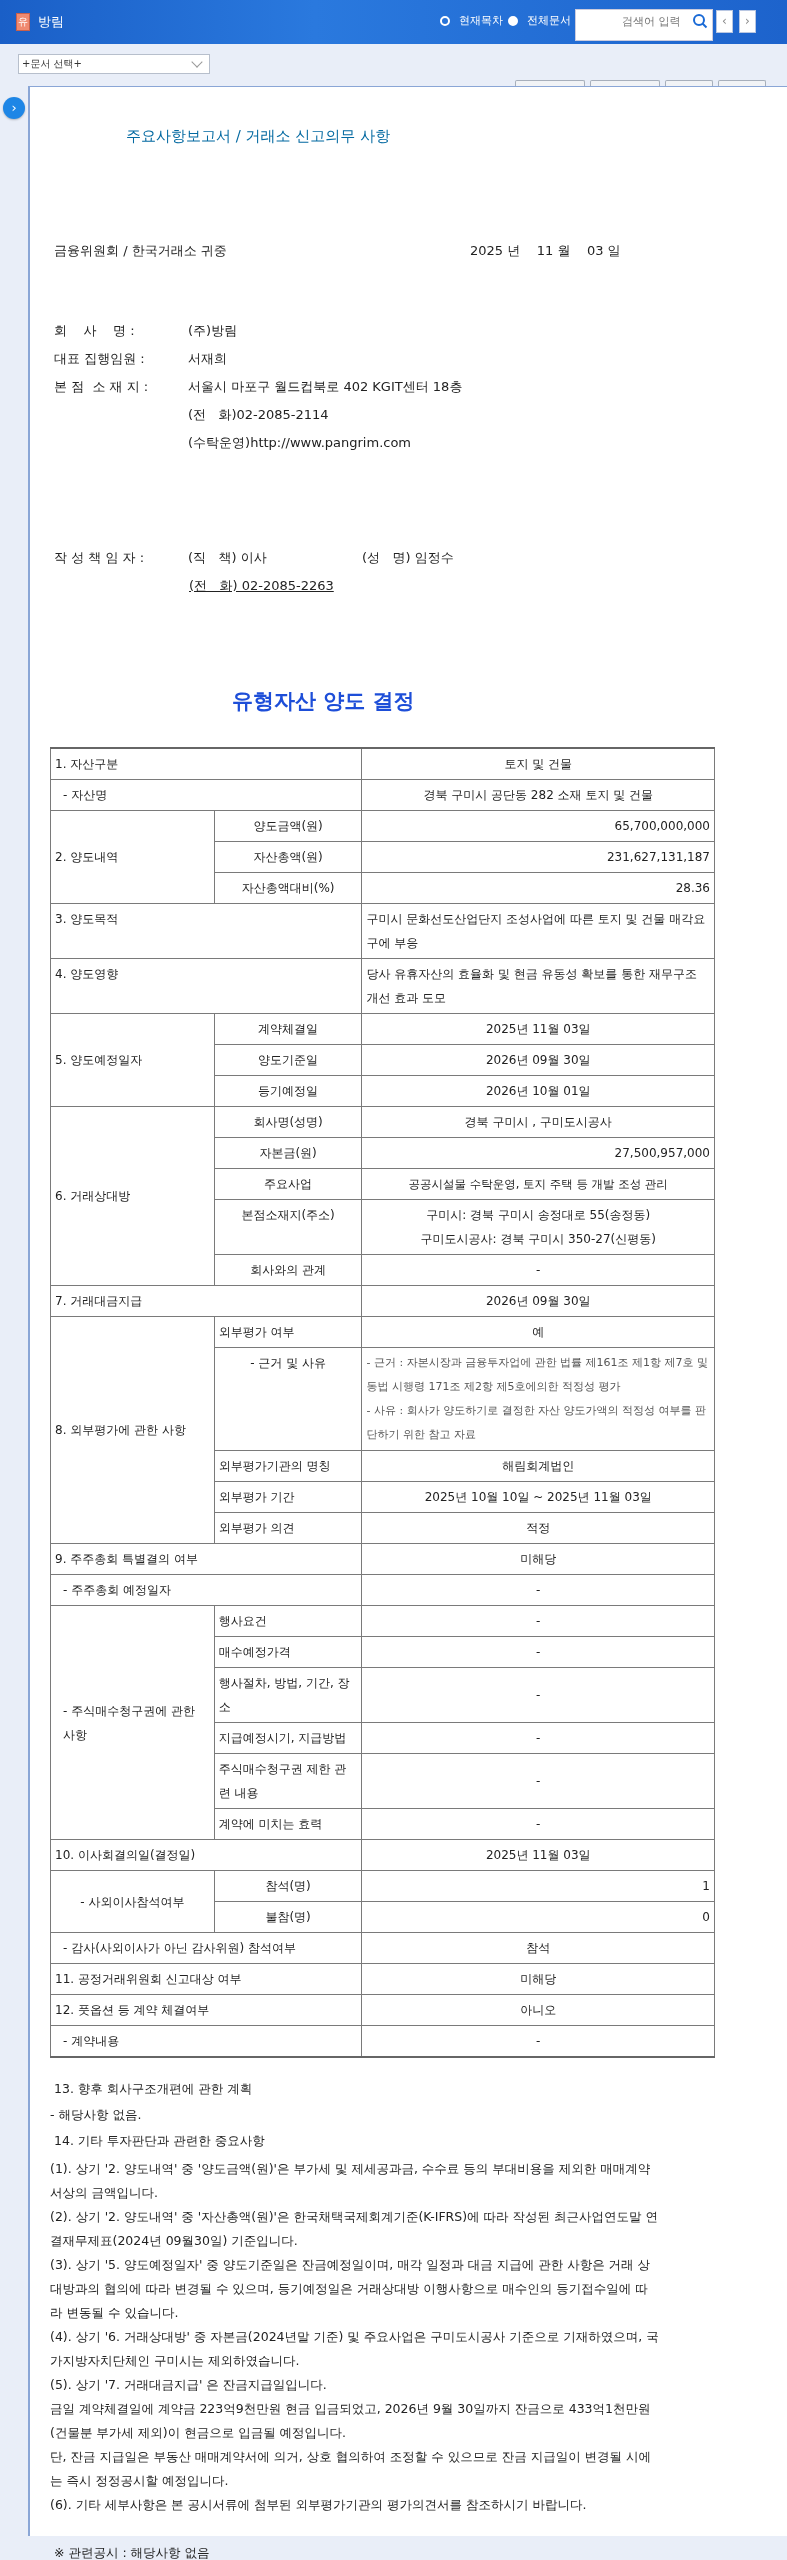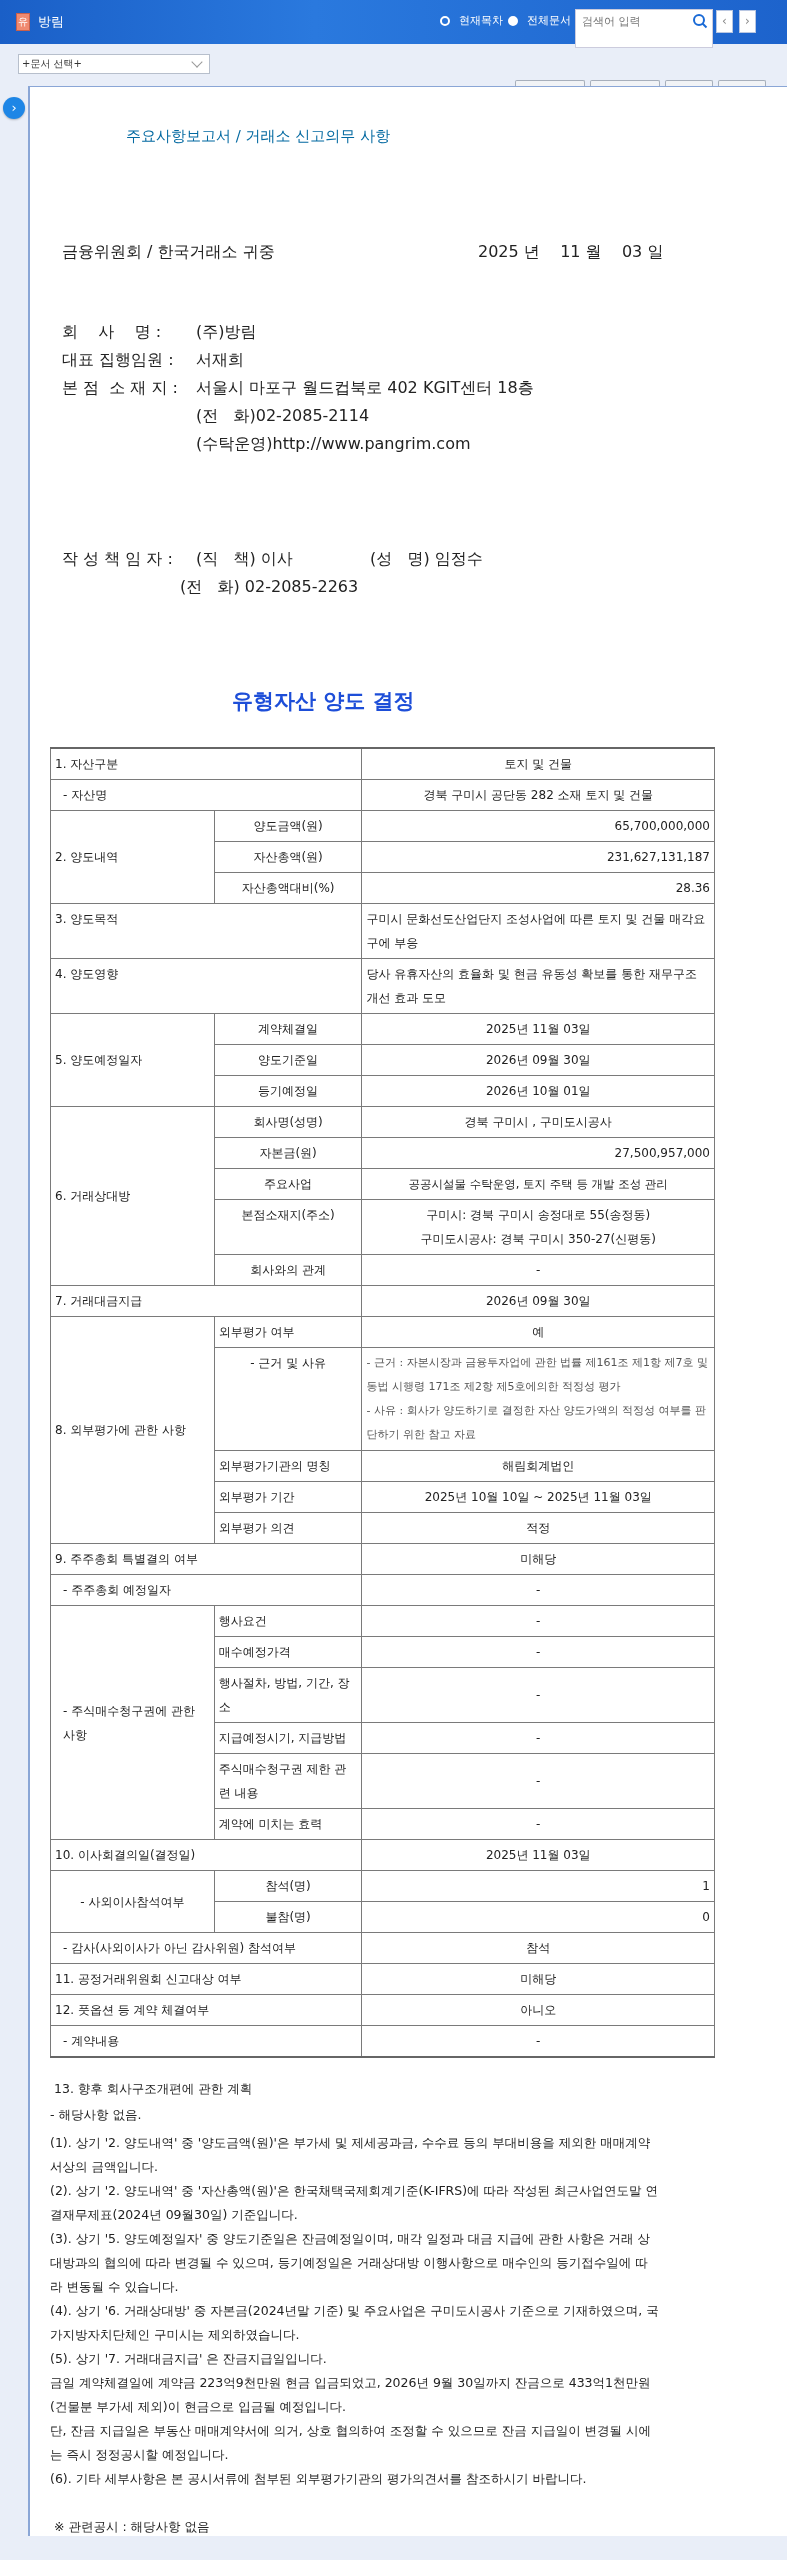--- a/index.html
+++ b/index.html
@@ -5,32 +5,32 @@
   * { box-sizing: border-box; margin: 0; padding: 0; }
   html, body { width: 787px; height: 2560px; overflow: hidden; background: #e9eef8; font-family: "DejaVu Sans", "Liberation Sans", sans-serif; color: #222; }
   .topbar { position: absolute; left: 0; top: 0; width: 787px; height: 44px;
     background: linear-gradient(90deg, #1a5fc7 0%, #2a79de 40%, #1d63cc 100%); }
   .brand { position: absolute; left: 16px; top: 13px; display: flex; align-items: center; gap: 8px; }
   .brand-badge { width: 14px; height: 18px; background: #f08a70; border: 1px solid #c8604c; color: #fff; font-size: 10px; line-height: 16px; text-align: center; }
   .brand-name { color: #fff; font-size: 13px; }
   .scope { position: absolute; top: 13px; display: flex; align-items: center; gap: 9px; color: #fff; font-size: 11px; }
   .radio { width: 10px; height: 10px; border-radius: 50%; border: 2px solid #fff; display: inline-block; }
   .radio.filled { background: #fff; }
-  .search { position: absolute; left: 575px; top: 9px; width: 138px; height: 39px; background: #fff; border: 1px solid #ccd; }
+  .search { position: absolute; left: 575px; top: 9px; width: 138px; height: 32px; background: #fff; border: 1px solid #ccd; padding-left: 40px; }
   .search input { border: none; outline: none; width: 110px; height: 22px; padding-left: 6px; font-size: 11px; color: #555; font-family: "DejaVu Sans", sans-serif; background: transparent; }
   .search .q { position: absolute; right: 4px; top: 3px; width: 16px; height: 16px; }
   .navbtn { position: absolute; top: 10px; width: 17px; height: 23px; background: #fff; border: 1px solid #b9c7e2; color: #888; font-size: 12px; line-height: 21px; text-align: center; }
   .doc-select { position: absolute; left: 18px; top: 54px; width: 192px; height: 20px; background: #fff; border: 1px solid #b7bfcc; font-size: 10px; line-height: 18px; padding-left: 3px; color: #333; }
   .doc-select .chev { position: absolute; right: 8px; top: 3px; width: 8px; height: 8px; border-right: 1px solid #999; border-bottom: 1px solid #999; transform: rotate(45deg); }
   .tbtn { position: absolute; top: 80px; height: 8px; border: 1px solid #a7afbb; border-bottom: none; border-radius: 2px 2px 0 0; background: #f1f3f6; }
   .side-toggle { position: absolute; left: 3px; top: 97px; width: 22px; height: 22px; border-radius: 50%; background: #1e86e6; color: #fff; font-size: 13px; line-height: 22px; text-align: center; box-shadow: 0 1px 2px rgba(0,0,0,.25); }
   .page { position: absolute; left: 28px; top: 86px; width: 759px; height: 2450px; background: #fff; border-left: 2px solid #8aa6d6; border-top: 1px solid #8aa6d6; }
   .abs { position: absolute; white-space: nowrap; }
   .title-main { left: 96px; top: 40px; font-family: "DejaVu Serif", serif; color: #0369a1; font-size: 15px; }
-  .t { font-size: 16px; color: #222; margin-left: 8px; }
+  .t { font-size: 13px; color: #222; }
   .title-sub { left: 202px; top: 600px; font-family: "DejaVu Serif", serif; color: #1d4ed8; font-size: 21px; font-weight: bold; }
   table.main { position: absolute; left: 20px; top: 660px; width: 665px; border-collapse: collapse; font-size: 12px; }
   table.main td { border: 1px solid #7a7a7a; padding: 3px 4px; height: 28px; vertical-align: middle; line-height: 24px; }
   table.main tr:first-child td { border-top: 2px solid #666; }
   table.main td.c { text-align: center; }
   table.main td.r { text-align: right; }
   table.main td.ind { padding-left: 12px; }
   table.main td.gray { color: #555; font-size: 11px; line-height: 24px; }
   .col1 { width: 164px; } .col2 { width: 148px; } .col3 { width: 353px; }
   .notes { position: absolute; left: 20px; top: 1990px; width: 610px; font-size: 12.5px; line-height: 24px; }
@@ -84,21 +84,21 @@
   <div class="abs t" style="left:24px;top:263px;">대표 집행임원 :</div>
   <div class="abs t" style="left:158px;top:263px;">서재희</div>
   <div class="abs t" style="left:24px;top:291px;white-space:pre;">본 점  소 재 지 :</div>
   <div class="abs t" style="left:158px;top:291px;">서울시 마포구 월드컵북로 402 KGIT센터 18층</div>
   <div class="abs t" style="left:158px;top:319px;white-space:pre;">(전   화)02-2085-2114</div>
   <div class="abs t" style="left:158px;top:347px;">(수탁운영)http://www.pangrim.com</div>
 
   <div class="abs t" style="left:24px;top:462px;white-space:pre;">작 성 책 임 자 :</div>
   <div class="abs t" style="left:158px;top:462px;white-space:pre;">(직   책) 이사</div>
   <div class="abs t" style="left:332px;top:462px;white-space:pre;">(성   명) 임정수</div>
-  <div class="abs t" style="left:142px;top:490px;white-space:pre;">(전   화) 02-2085-2263</div>
+  <div class="abs t" style="left:159px;top:490px;white-space:pre;text-decoration:underline;">(전   화) 02-2085-2263</div>
 
   <div class="abs title-sub">유형자산 양도 결정</div>
 
   <table class="main">
     <colgroup>
         <col class="col1">
         <col class="col2">
         <col class="col3">
       </colgroup>
     <tbody>
@@ -257,20 +257,21 @@
     <tr>
       <td colspan="2" class="ind" style="border-bottom:2px solid #666;">- 계약내용</td>
       <td class="c" style="border-bottom:2px solid #666;">-</td>
     </tr>
   </tbody>
     </table>
 
   <div class="notes">
     <p style="padding-left:4px;">13. 향후 회사구조개편에 관한 계획</p>
     <p style="margin-top:2px;">- 해당사항 없음.</p>
+    <p style="padding-left:4px;margin-top:2px;">14. 기타 투자판단과 관련한 중요사항</p>
     <p style="margin-top:4px;">(1). 상기  '2. 양도내역' 중 '양도금액(원)'은 부가세 및 제세공과금, 수수료 등의 부대비용을 제외한 매매계약서상의 금액입니다.</p>
     <p>(2). 상기  '2. 양도내역' 중 '자산총액(원)'은 한국채택국제회계기준(K-IFRS)에 따라 작성된 최근사업연도말 연결재무제표(2024년 09월30일)  기준입니다.</p>
     <p>(3). 상기 '5. 양도예정일자' 중 양도기준일은 잔금예정일이며,  매각 일정과 대금 지급에 관한 사항은 거래 상대방과의 협의에 따라 변경될 수 있으며, 등기예정일은 거래상대방 이행사항으로 매수인의 등기접수일에 따라 변동될 수 있습니다.</p>
     <p>(4).  상기 '6. 거래상대방' 중 자본금(2024년말 기준) 및 주요사업은 구미도시공사 기준으로 기재하였으며, 국가지방자치단체인 구미시는 제외하였습니다.</p>
     <p>(5).  상기 '7. 거래대금지급' 은 잔금지급일입니다.</p>
     <p>금일 계약체결일에 계약금 223억9천만원 현금 입금되었고,  2026년 9월 30일까지 잔금으로 433억1천만원(건물분 부가세 제외)이 현금으로 입금될 예정입니다.</p>
     <p>단, 잔금 지급일은 부동산 매매계약서에 의거, 상호 협의하여 조정할 수 있으므로 잔금 지급일이 변경될 시에는 즉시 정정공시할 예정입니다.</p>
     <p>(6). 기타 세부사항은 본 공시서류에 첨부된 외부평가기관의 평가의견서를 참조하시기 바랍니다.</p>
     <p style="margin-top:24px;padding-left:4px;">※ 관련공시 : 해당사항 없음</p>
   </div>

